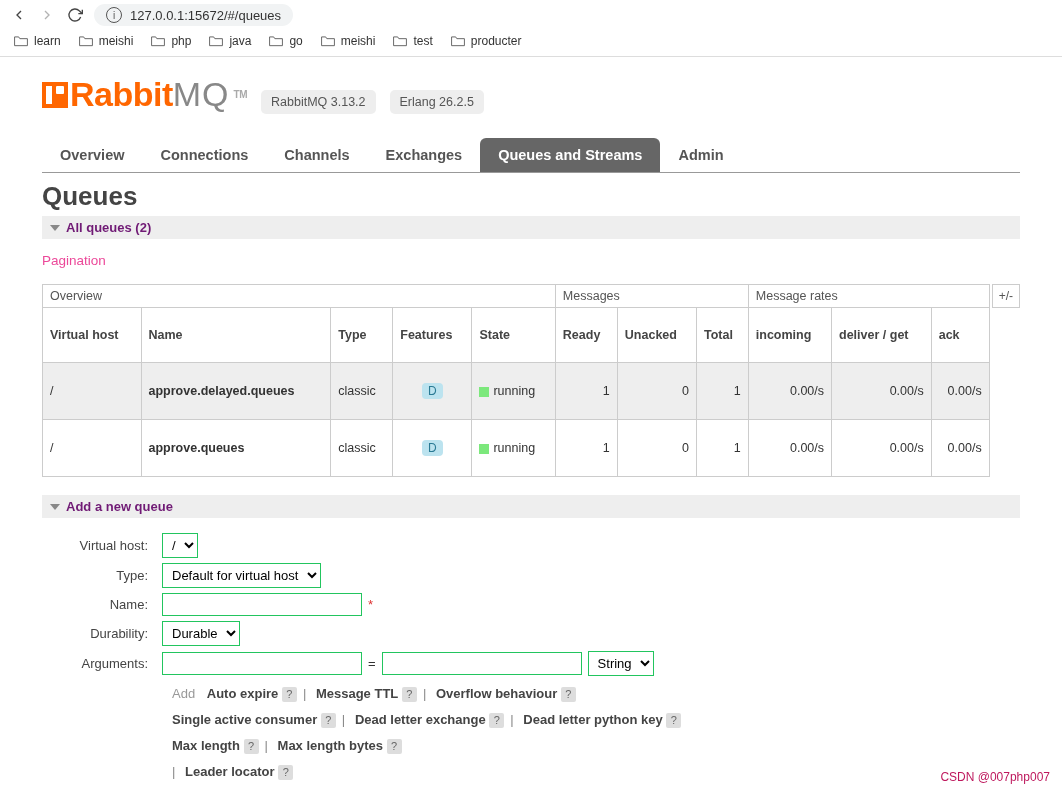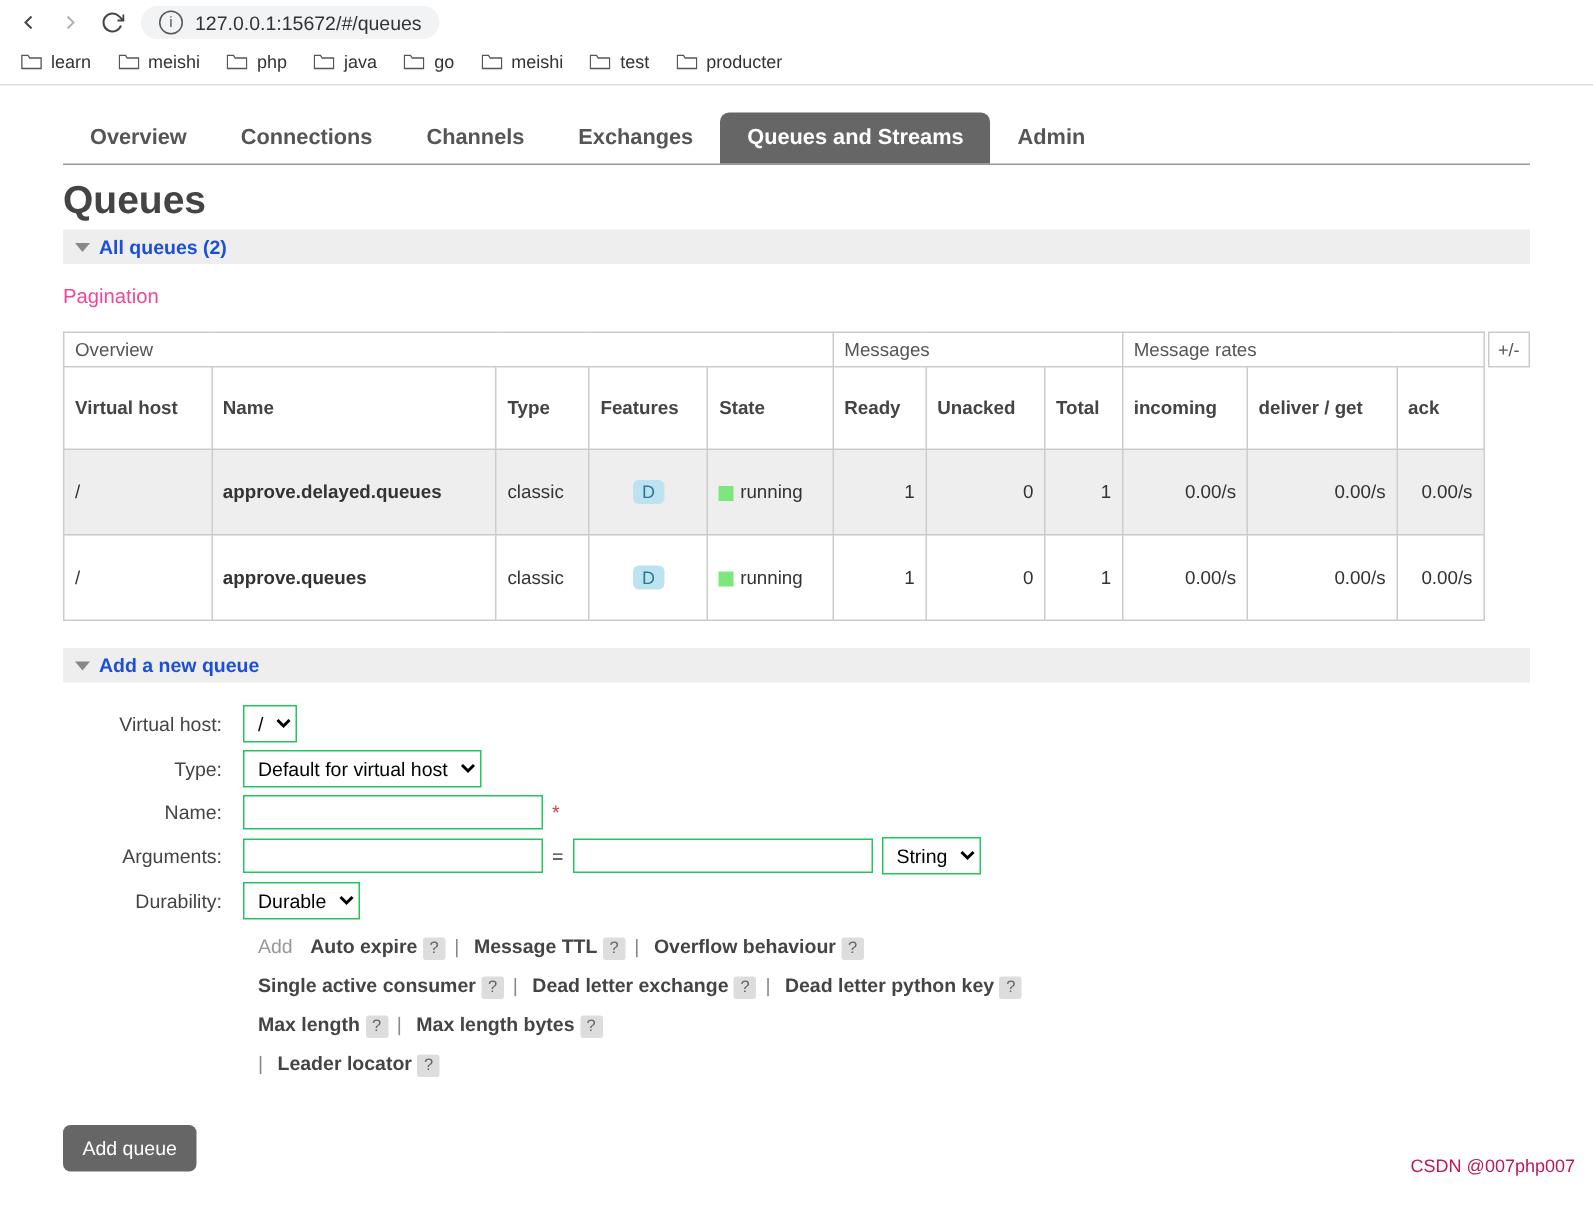--- a/index.html
+++ b/index.html
@@ -15,21 +15,21 @@
 .page { padding: 18px 42px; }
 .brand { display:flex; align-items:flex-end; gap:14px; margin-bottom: 24px; }
 .logo { font-size: 34px; font-weight: 600; color:#f60; letter-spacing:-0.5px; display:flex; align-items:center; }
 .logo .mq { color:#888; letter-spacing:1px; font-weight:400; }
 .logo .tm { font-size:10px; color:#aaa; margin-left:4px; }
 .version-pill { background:#eee; border-radius:5px; padding:5px 10px; font-size:12.5px; color:#555; }
 .tabs { display:flex; border-bottom:1px solid #999; }
 .tab { padding: 9px 18px; font-size:14.5px; font-weight:700; color:#555; cursor:pointer; }
 .tab.active { background:#666; color:#fff; border-radius:6px 6px 0 0; }
 h1.page-title { font-size:26px; font-weight:700; color:#444; margin:8px 0 4px; }
-.section-head { background:#eee; padding:4px 8px; display:flex; align-items:center; gap:6px; font-weight:700; font-size:13px; color:#1d4ed8; }
+.section-head { background:#eee; padding:4px 8px; display:flex; align-items:center; gap:6px; font-weight:700; font-size:13px; color:#701a75; }
 .tri { width:0; height:0; border-left:5px solid transparent; border-right:5px solid transparent; border-top:6px solid #888; }
 .pagination-label { color:#ec4899; font-size:13.5px; margin:14px 0 16px; }
 .pag-row { display:flex; align-items:center; gap:8px; font-size:13px; color:#444; margin-bottom:18px; }
 .pag-row select, .pag-row input[type=text] { font-size:13px; padding:2px 4px; border:1px solid #999; }
 .pag-row input[type=text] { width:170px; }
 .help-q { display:inline-block; background:#ddd; color:#666; width:15px; height:15px; text-align:center; font-size:11px; line-height:15px; border-radius:2px; cursor:pointer; }
 .qtable-wrap { display:flex; gap:2px; }
 table.queues { border-collapse:collapse; flex:1; }
 table.queues th, table.queues td { border:1px solid #ccc; padding:20px 7px; font-size:12.5px; text-align:left; white-space:nowrap; }
 table.queues thead th { background:#fff; font-weight:400; color:#555; }
@@ -132,20 +132,30 @@
   <span class="bm">
       <span class="folder-icon"><svg viewBox="0 0 24 20" fill="none" stroke="#555" stroke-width="1.5">
           <path d="M1 3h7l2 3h13v12H1z"></path>
         </svg></span>
       <span>producter</span>
     </span>
 </div>
 
 <div class="page">
 
+  <div class="brand">
+    <div class="logo">
+      <span class="logo-ico"></span>
+      <span>Rabbit</span>
+        <span class="mq">MQ</span>
+        <span class="tm">TM</span>
+    </div>
+    <span class="version-pill">RabbitMQ 3.13.2</span>
+    <span class="version-pill">Erlang 26.2.5</span>
+  </div>
 
   <div class="tabs">
     <div class="tab">Overview</div>
     <div class="tab">Connections</div>
     <div class="tab">Channels</div>
     <div class="tab">Exchanges</div>
     <div class="tab active">Queues and Streams</div>
     <div class="tab">Admin</div>
   </div>
 
@@ -227,31 +237,31 @@
   <div class="form-row">
     <label>Type:</label>
     <select><option>Default for virtual host</option></select>
   </div>
   <div class="form-row">
     <label>Name:</label>
     <input type="text" value="" style="">
     <span class="required-star">*</span>
   </div>
   <div class="form-row">
+    <label>Durability:</label>
+    <select><option>Durable</option></select>
+  </div>
+  <div class="form-row">
     <label>Arguments:</label>
     <div class="args-line">
       <input type="text" value="" style="">
       <span>=</span>
       <input type="text" value="" style="">
       <select><option>String</option></select>
     </div>
-  </div>
-  <div class="form-row">
-    <label>Durability:</label>
-    <select><option>Durable</option></select>
   </div>
   <div class="args-hints">
     <span class="add-label">Add</span>
     <span class="hint-item">Auto expire</span> <span class="help-q">?</span><span class="sep">|</span>
     <span class="hint-item">Message TTL</span> <span class="help-q">?</span><span class="sep">|</span>
     <span class="hint-item">Overflow behaviour</span> <span class="help-q">?</span><br>
     <span class="hint-item">Single active consumer</span> <span class="help-q">?</span><span class="sep">|</span>
     <span class="hint-item">Dead letter exchange</span> <span class="help-q">?</span><span class="sep">|</span>
     <span class="hint-item">Dead letter python key</span> <span class="help-q">?</span><br>
     <span class="hint-item">Max length</span> <span class="help-q">?</span><span class="sep">|</span>

